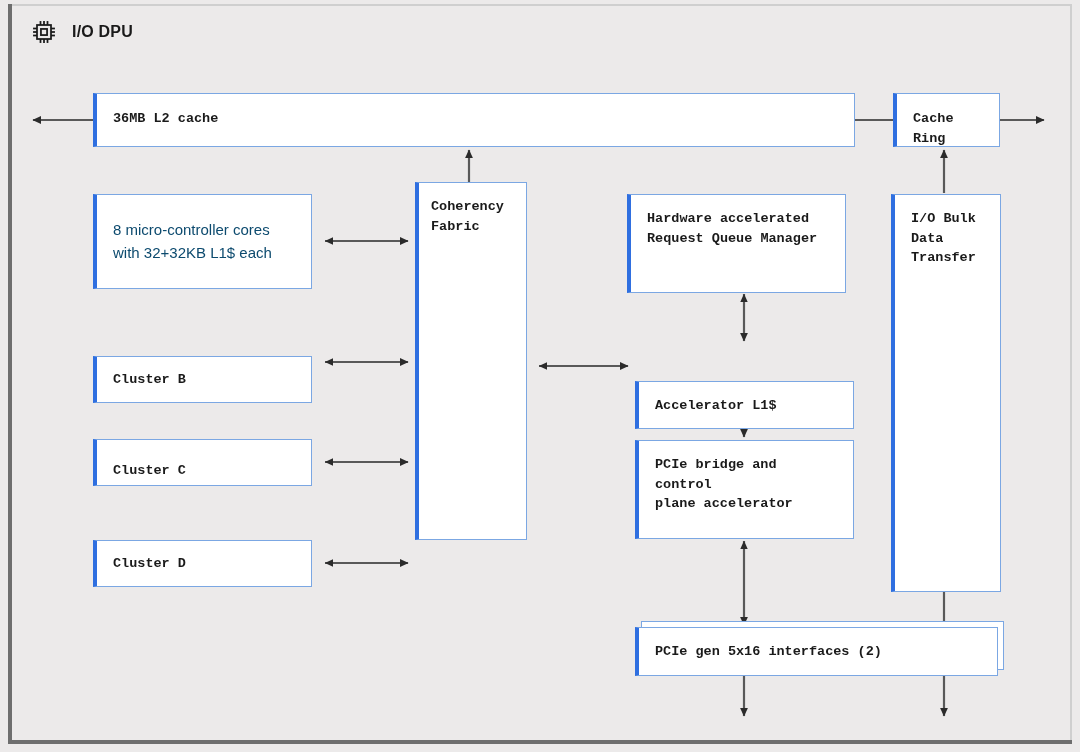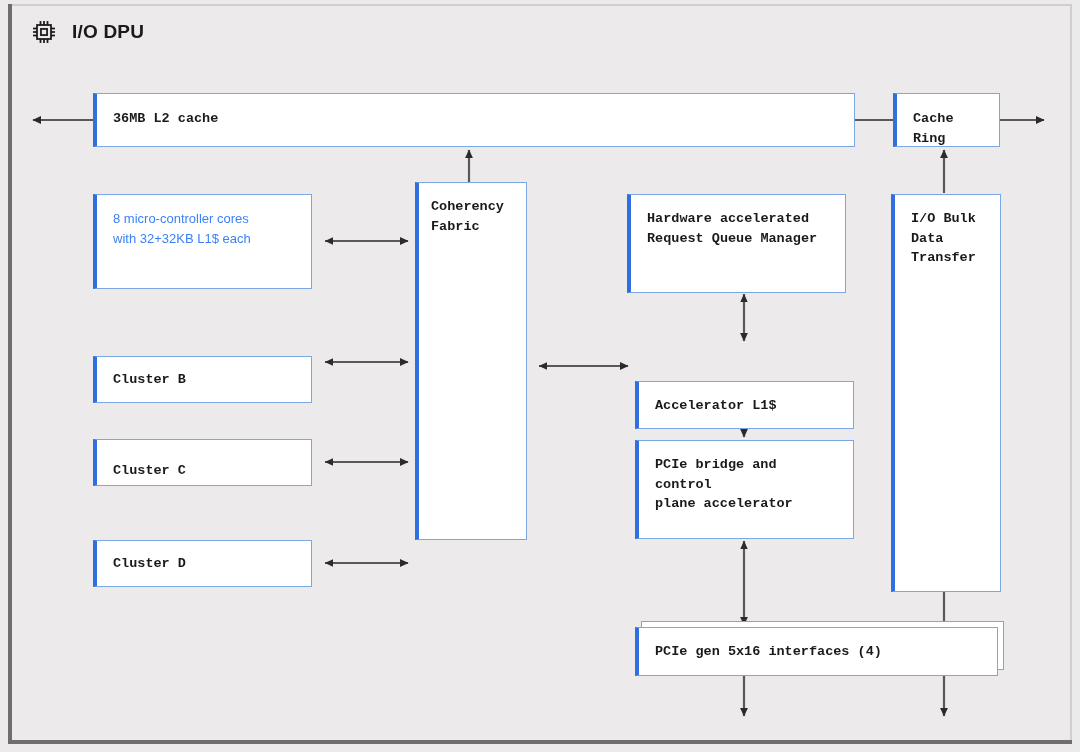--- a/index.html
+++ b/index.html
@@ -57,21 +57,21 @@
     align-items: center;
     gap: 14px;
     padding-left: 16px;
   }
   .chip-icon {
     width: 28px;
     height: 28px;
     display: block;
   }
   .title-text {
-    font-size: 19px;
+    font-size: 16px;
     font-weight: bold;
     color: #1a1a1a;
     letter-spacing: 0.2px;
   }
 
   
   .node {
     position: absolute;
     background: #ffffff;
     border: 1px solid #7ba7e3;
@@ -81,24 +81,25 @@
   }
   .node .ttl {
     font-size: 13.5px;
     font-weight: bold;
     color: #1a1a1a;
     line-height: 1.45;
     white-space: pre-line;
     font-family: Liberation Mono, monospace;
   }
   .node .sub {
-    font-size: 13px;
+    font-size: 15px;
     font-weight: normal;
-    color: #3b82f6;
+    color: #0c4a6e;
     line-height: 1.5;
+    margin-top: 10px;
     white-space: pre-line;
   }
 
   
   .node-stack-shadow {
     position: absolute;
     background: #ffffff;
     border: 1px solid #7ba7e3;
     box-sizing: border-box;
   }
@@ -230,16 +231,16 @@
   </div>
 
   <div class="node" style="left:891px; top:194px; width:110px; height:398px;">
     <div class="ttl">I/O Bulk
 Data
 Transfer</div>
   </div>
 
   <div class="node-stack-shadow" style="left:641px; top:621px; width:363px; height:49px;"></div>
   <div class="node" style="left:635px; top:627px; width:363px; height:49px; padding-top:14px;">
-    <div class="ttl">PCIe gen 5x16 interfaces (4)</div>
+    <div class="ttl">PCIe gen 5x16 interfaces (2)</div>
   </div>
 
 </div>
 
 </body></html>

